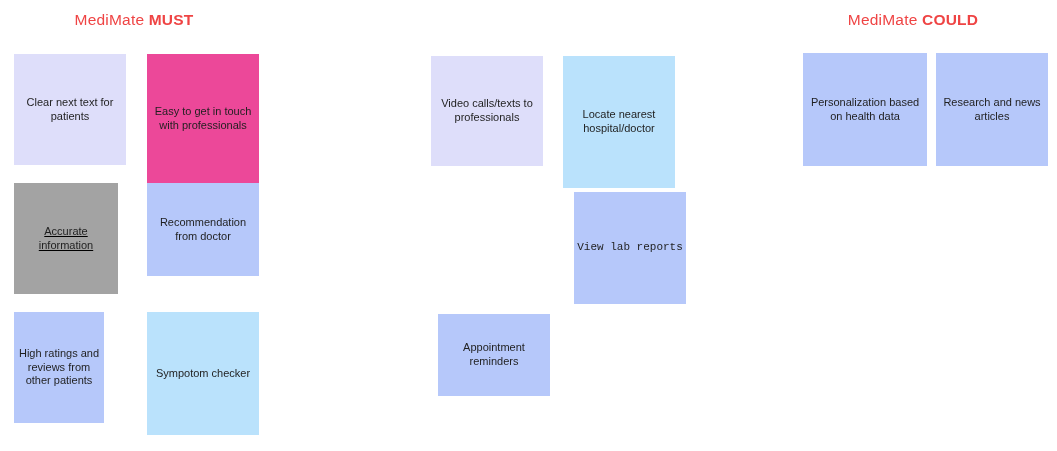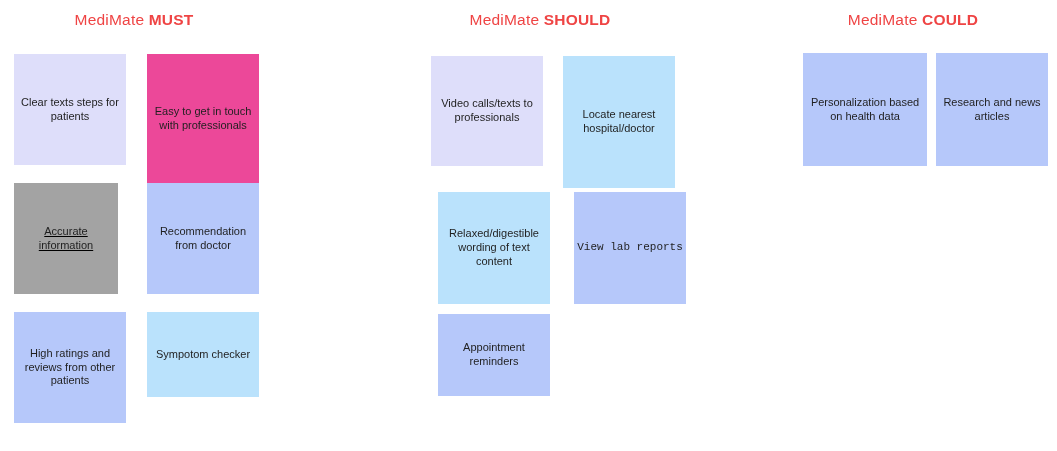--- a/index.html
+++ b/index.html
@@ -43,54 +43,48 @@
   }
 </style>
 </head>
 <body>
 
 <div class="canvas">
 
   <div class="col-title" style="left:134px">
     <span>MediMate </span><b>MUST</b>
   </div>
-  <div class="col-title" style="left:540px">
-    <span>MediMate </span><b>SHOULD</b>
-  </div>
   <div class="col-title" style="left:913px">
     <span>MediMate </span><b>COULD</b>
   </div>
 
   <div class="note" style="left: 14px; top: 54px; width: 112px; height: 111px; background-color: rgb(222, 222, 250);">
-    <span class="note-label">Clear texts steps for patients</span>
+    <span class="note-label">Clear next text for patients</span>
   </div>
   <div class="note" style="left: 147px; top: 54px; width: 112px; height: 129px; background-color: #ec4899;">
     <span class="note-label">Easy to get in touch with professionals</span>
   </div>
   <div class="note" style="left: 14px; top: 183px; width: 104px; height: 111px; background-color: #a3a3a3; text-decoration: underline;">
     <span class="note-label">Accurate information</span>
   </div>
-  <div class="note" style="left: 147px; top: 183px; width: 112px; height: 111px; background-color: rgb(182, 200, 250);">
+  <div class="note" style="left: 147px; top: 183px; width: 112px; height: 93px; background-color: rgb(182, 200, 250);">
     <span class="note-label">Recommendation from doctor</span>
   </div>
-  <div class="note" style="left: 14px; top: 312px; width: 112px; height: 111px; background-color: rgb(182, 200, 250);">
+  <div class="note" style="left: 14px; top: 312px; width: 90px; height: 111px; background-color: rgb(182, 200, 250);">
     <span class="note-label">High ratings and reviews from other patients</span>
   </div>
-  <div class="note" style="left: 147px; top: 312px; width: 112px; height: 85px; background-color: rgb(186, 226, 252);">
+  <div class="note" style="left: 147px; top: 312px; width: 112px; height: 123px; background-color: rgb(186, 226, 252);">
     <span class="note-label">Sympotom checker</span>
   </div>
 
   <div class="note" style="left: 431px; top: 56px; width: 112px; height: 110px; background-color: rgb(222, 222, 250); text-align: center;">
     <span class="note-label">Video calls/texts to professionals</span>
   </div>
   <div class="note" style="left: 563px; top: 56px; width: 112px; height: 132px; background-color: rgb(186, 226, 252);">
     <span class="note-label">Locate nearest hospital/doctor</span>
-  </div>
-  <div class="note" style="left: 438px; top: 192px; width: 112px; height: 112px; background-color: rgb(186, 226, 252);">
-    <span class="note-label">Relaxed/digestible wording of text content</span>
   </div>
   <div class="note" style="left: 574px; top: 192px; width: 112px; height: 112px; background-color: rgb(182, 200, 250); font-family: Liberation Mono, monospace;">
     <span class="note-label">View lab reports</span>
   </div>
   <div class="note" style="left: 438px; top: 314px; width: 112px; height: 82px; background-color: rgb(182, 200, 250);">
     <span class="note-label">Appointment reminders</span>
   </div>
 
   <div class="note" style="left: 803px; top: 53px; width: 124px; height: 113px; background-color: rgb(182, 200, 250);">
     <span class="note-label">Personalization based on health data</span>

